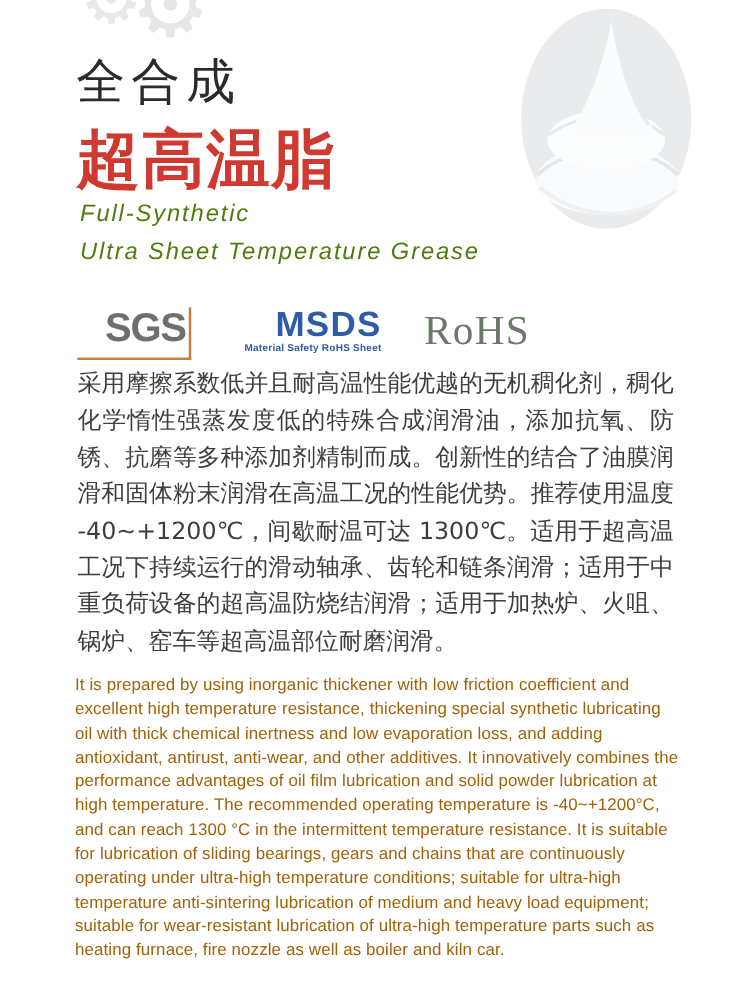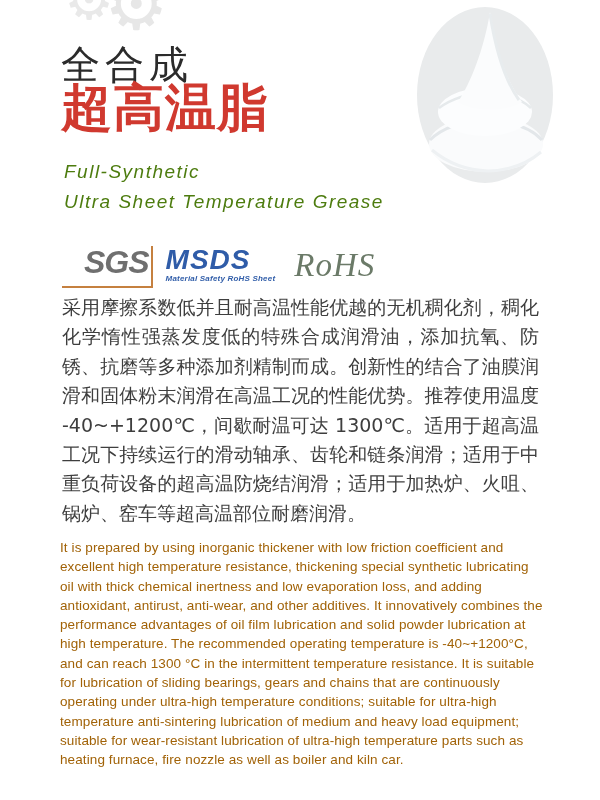--- a/index.html
+++ b/index.html
@@ -20,43 +20,43 @@
   
   .product-visual { position:absolute; left:408px; top:0; width:192px; height:200px; }
 
   
   .title-cn {
     position:absolute; left:61px; top:38px; margin:0;
     font-size:39px; font-weight:400; color:#2b2b2b; letter-spacing:5px;
     font-family:"DejaVu Sans", sans-serif; white-space:nowrap;
   }
   .title-red {
-    position:absolute; left:61px; top:74px; margin:0;
+    position:absolute; left:61px; top:94px; margin:0;
     font-size:51px; font-weight:800; color:#d0392f; letter-spacing:1px;
     font-family:"DejaVu Sans", sans-serif; white-space:nowrap;
   }
   .subtitle {
     position:absolute; left:64px; top:157px;
     font-size:19px; font-style:italic; color:#4d7c0f;
     letter-spacing:1.5px; line-height:30px; font-weight:400;
   }
 
   
   .badges {
     position:absolute; left:62px; top:241px; height:48px;
-    display:flex; align-items:center; gap:13px;font-style:italic;
+    display:flex; align-items:center; gap:28px;
   }
   .badge-sgs { position:relative; padding:2px 4px 7px 22px; }
   .sgs-text {
     font-size:32px; font-weight:800; color:#6f6f6f; letter-spacing:-1px;
     font-family:"Liberation Sans", sans-serif;
   }
   .sgs-underline { position:absolute; left:0; bottom:0; width:100%; height:2px; background:#c5803f; }
   .sgs-vline { position:absolute; right:0; top:4px; bottom:0; width:2px; background:#c5803f; }
-  .badge-msds { display:flex; flex-direction:column; align-items:flex-start; }
+  .badge-msds { display:flex; flex-direction:column; align-items:flex-end;margin-left:15px; }
   .msds-text {
     font-size:28px; font-weight:800; color:#2f5ca8; letter-spacing:1px; line-height:26px;
     font-family:"Liberation Sans", sans-serif;
   }
   .msds-sub { font-size:8px; font-weight:700; color:#2f5ca8; letter-spacing:0.2px; margin-top:1px; }
   .badge-rohs { margin-left:6px; }
   .rohs-text {
     font-size:33px; color:#6b7a68; letter-spacing:1px;
     font-family:"Liberation Serif", serif; font-weight:400;
   }

